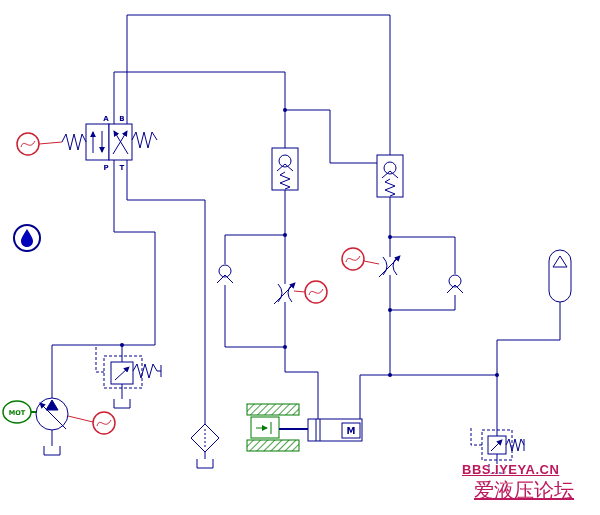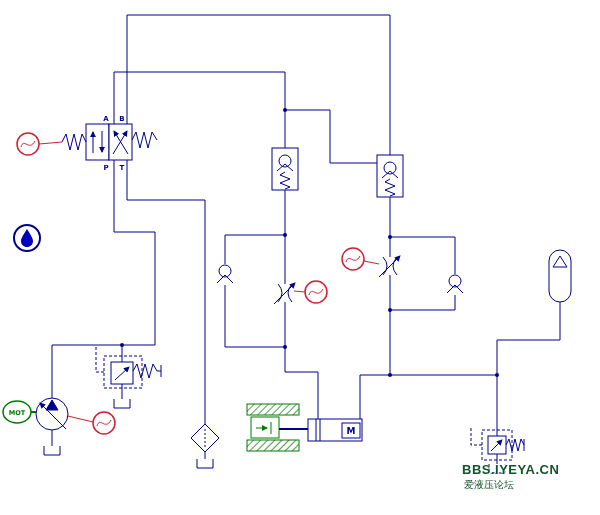--- a/index.html
+++ b/index.html
@@ -6,26 +6,26 @@
   .canvas{
     position:relative;width:600px;height:515px;background:#ffffff;
     font-family:"Liberation Sans",sans-serif;overflow:hidden;
   }
   svg{position:absolute;left:0;top:0;}
   svg text{font-family:"DejaVu Sans",sans-serif;}
   .port-label{font-size:7px;font-weight:bold;fill:#00008B;}
   .mot-label{font-size:6.5px;font-weight:bold;fill:#007A00;}
   .mass-label{font-size:9px;font-weight:bold;fill:#00008B;}
   .watermark{
-    position:absolute;color:#14532d;
+    position:absolute;color:#be185d;
     text-shadow:1px 1px 0 #ffffff,-1px -1px 0 #ffffff;
-    line-height:1;white-space:nowrap;
+    line-height:1;white-space:nowrap;text-decoration:underline;
   }
   .wm1{left:462px;top:463px;font-size:13px;font-weight:bold;letter-spacing:.5px;}
-  .wm2{left:464px;top:480px;font-size:10px;}
+  .wm2{left:474px;top:480px;font-size:20px;}
 </style>
 </head>
 <body>
 
 <div class="canvas">
 <svg width="600" height="515" viewBox="0 0 600 515">
   <defs>
     <marker id="ab" viewBox="0 0 10 10" refX="8.5" refY="5" markerWidth="6" markerHeight="6" orient="auto">
       <path d="M0,0 L10,5 L0,10 Z" fill="#00008B"></path>
     </marker>

